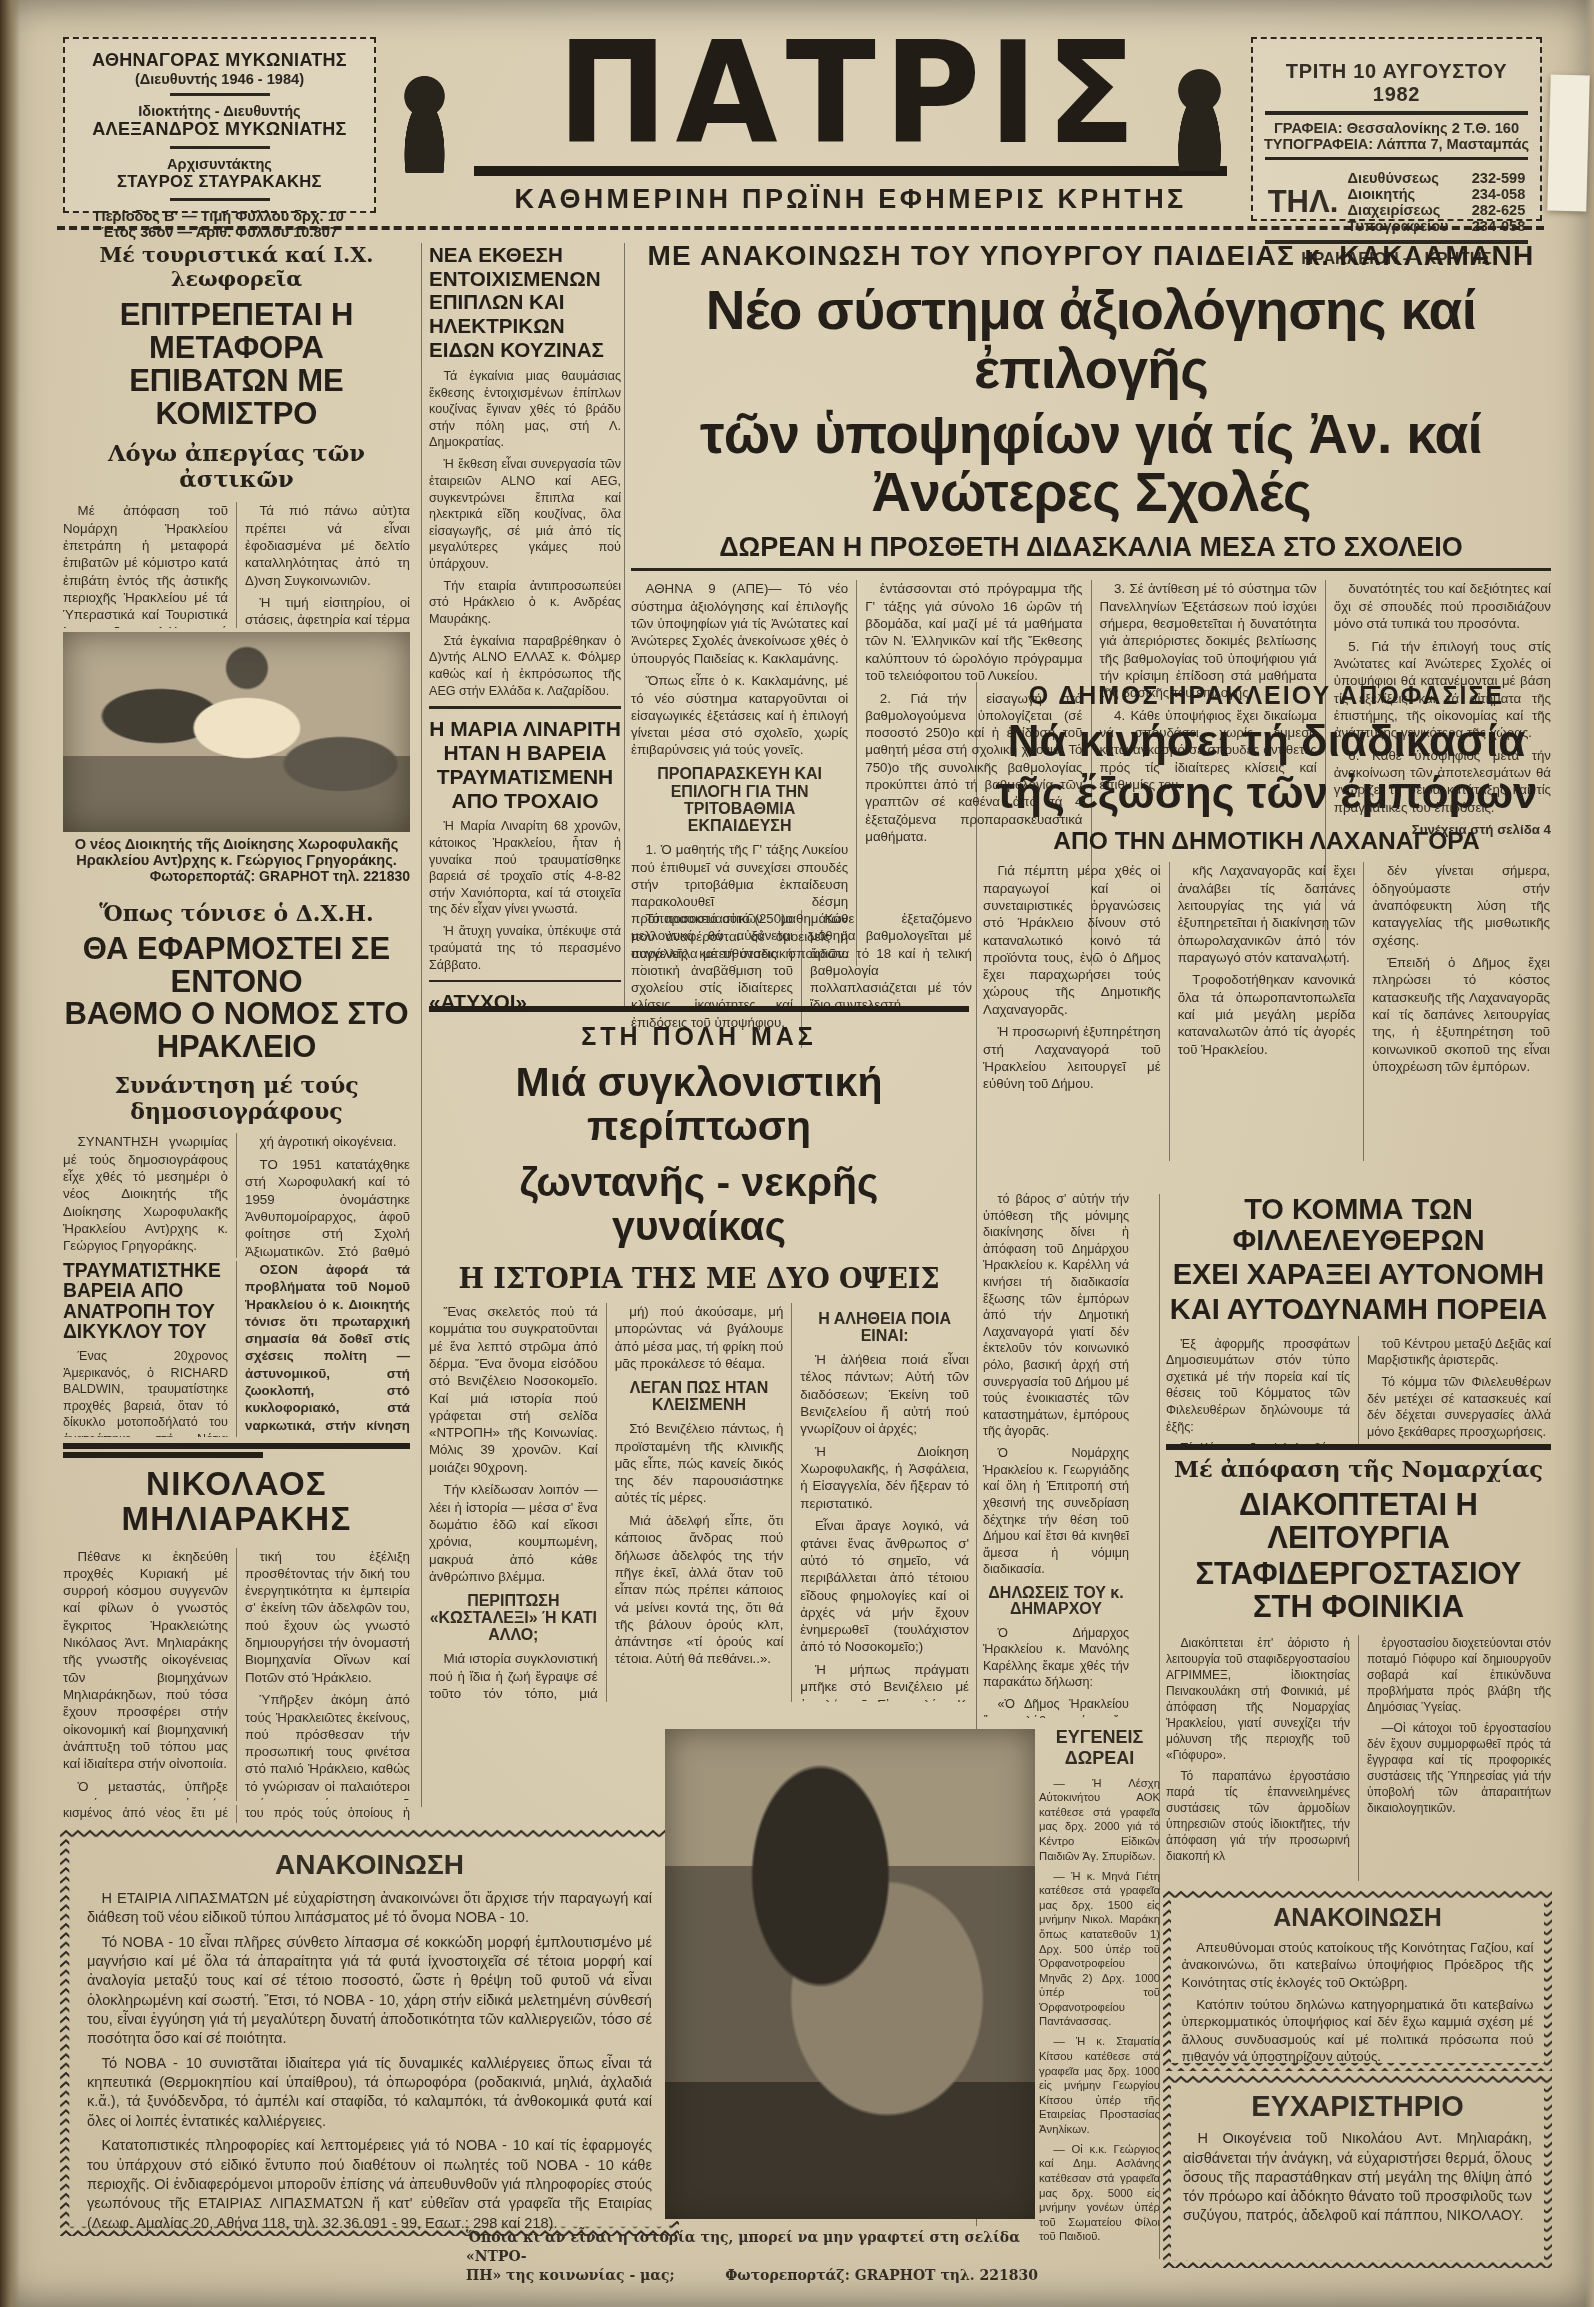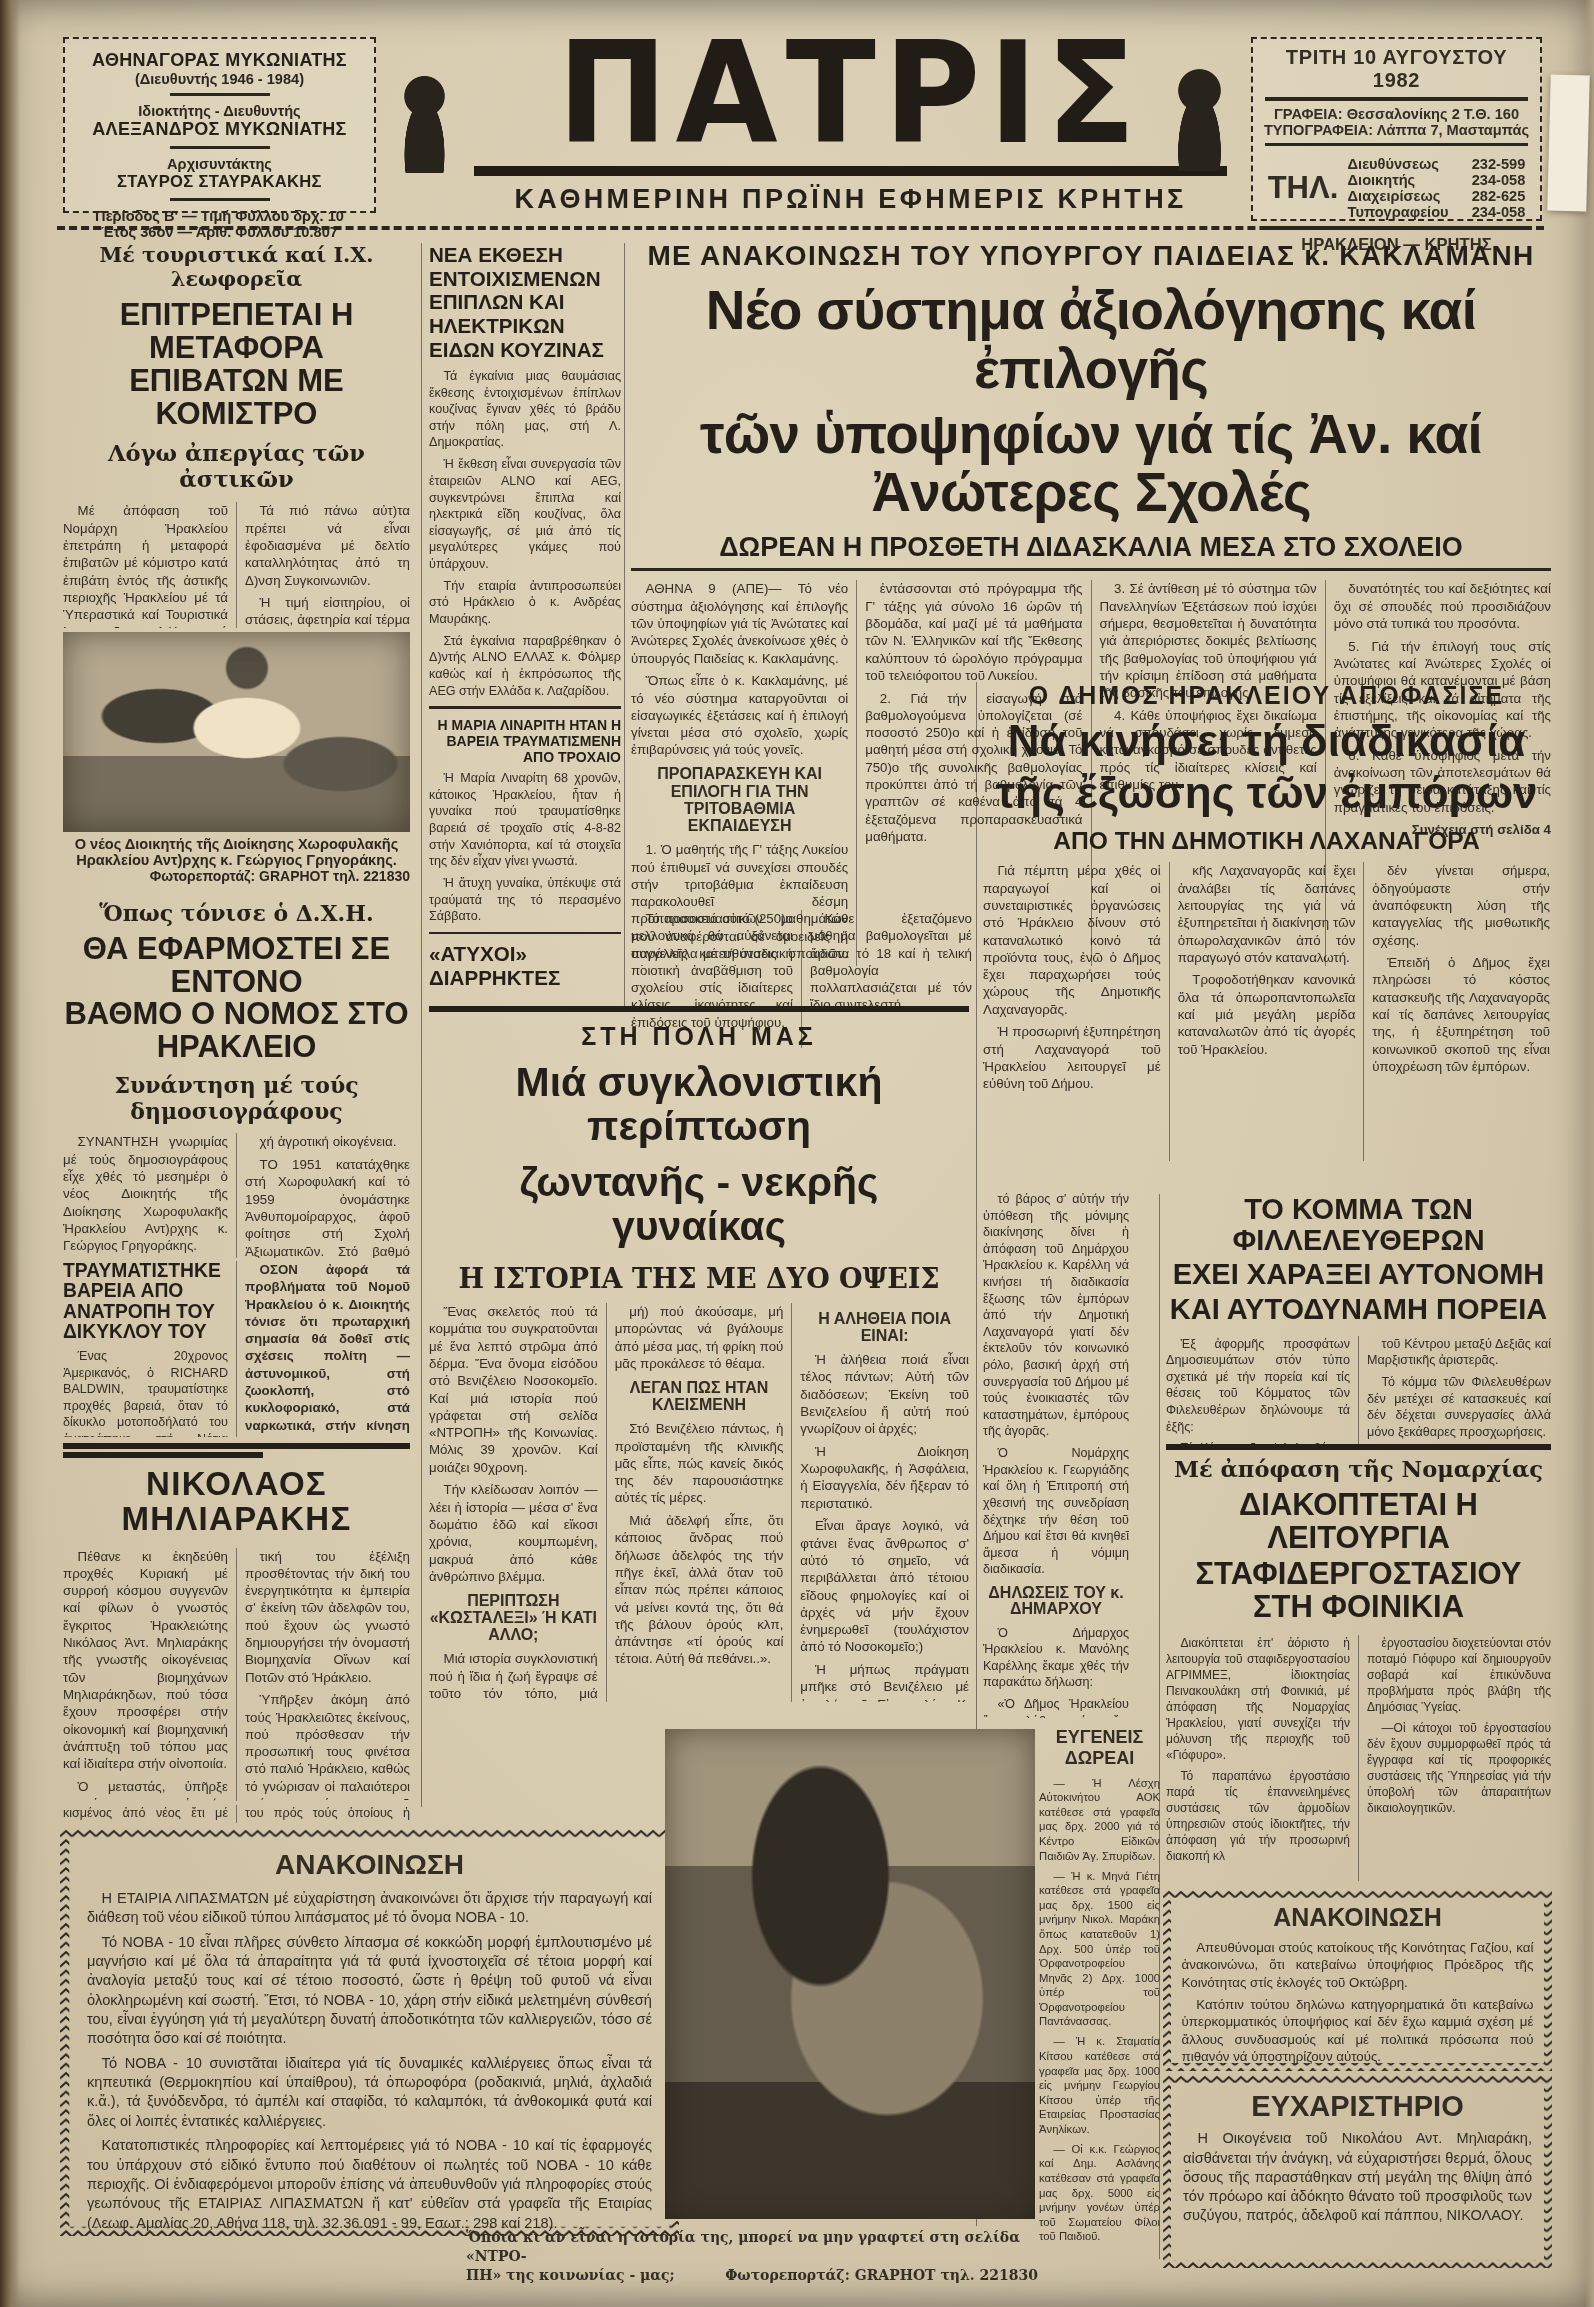--- a/index.html
+++ b/index.html
@@ -118,21 +118,21 @@
   <div class="abs portrait" style="left:394px;top:72px;width:61px;height:101px;"></div>
 
   <div class="abs" style="left:458px;top:27px;width:785px;">
     <div class="logo">ΠΑΤΡΙΣ</div>
     <div class="logo-bar"></div>
     <div class="tagline">ΚΑΘΗΜΕΡΙΝΗ ΠΡΩΪΝΗ ΕΦΗΜΕΡΙΣ ΚΡΗΤΗΣ</div>
   </div>
 
   <div class="abs portrait" style="left:1167px;top:65px;width:65px;height:106px;"></div>
 
-  <div class="abs mast-box" style="left:1251px;top:37px;width:291px;height:184px;padding:7px 8px;">
+  <div class="abs mast-box" style="left:1251px;top:37px;width:291px;height:184px;padding:21px 8px;">
     <div class="rb-date">ΤΡΙΤΗ 10 ΑΥΓΟΥΣΤΟΥ 1982</div>
     <div class="rb-bar"></div>
     <div class="rb-addr">ΓΡΑΦΕΙΑ: Θεσσαλονίκης 2 Τ.Θ. 160</div>
     <div class="rb-addr">ΤΥΠΟΓΡΑΦΕΙΑ: Λάππα 7, Μασταμπάς</div>
     <div class="rb-bar"></div>
     <div class="rb-tel">
       <div class="rb-tel-label">ΤΗΛ.</div>
       <div class="rb-rows">
         <div class="rb-row">
             <span>Διευθύνσεως</span>
@@ -263,21 +263,21 @@
       <div class="hl" style="font-size:20.6px;text-align:left;line-height:1.15;margin-bottom:6.7px;">ΝΕΑ ΕΚΘΕΣΗ ΕΝΤΟΙΧΙΣΜΕΝΩΝ ΕΠΙΠΛΩΝ ΚΑΙ ΗΛΕΚΤΡΙΚΩΝ ΕΙΔΩΝ ΚΟΥΖΙΝΑΣ</div>
       <div class="body-txt b19">
           <p>Τά ἐγκαίνια μιας θαυμάσιας ἔκθεσης ἐντοιχισμένων ἐπίπλων κουζίνας ἔγιναν χθές τό βράδυ στήν πόλη μας, στή Λ. Δημοκρατίας.</p>
           <p>Ἡ ἔκθεση εἶναι συνεργασία τῶν ἑταιρειῶν ALNO καί AEG, συγκεντρώνει ἔπιπλα καί ηλεκτρικά εἴδη κουζίνας, ὅλα εἰσαγωγῆς, σέ μιά ἀπό τίς μεγαλύτερες γκάμες πού ὑπάρχουν.</p>
           <p>Τήν εταιρία ἀντιπροσωπεύει στό Ηράκλειο ὁ κ. Ανδρέας Μαυράκης.</p>
           <p>Στά ἐγκαίνια παραβρέθηκαν ὁ Δ)ντής ALNO ΕΛΛΑΣ κ. Φόλμερ καθώς καί ἡ ἐκπρόσωπος τῆς AEG στήν Ελλάδα κ. Λαζαρίδου.</p>
         </div>
     </div>
     <div class="hrule" style="margin:6.7px 0 8px;"></div>
     <div>
-      <div class="hl" style="font-size:14px;text-align:right;line-height:1.15;margin-bottom:5.3px;">Η ΜΑΡΙΑ ΛΙΝΑΡΙΤΗ ΗΤΑΝ Η ΒΑΡΕΙΑ ΤΡΑΥΜΑΤΙΣΜΕΝΗ ΑΠΟ ΤΡΟΧΑΙΟ</div>
+      <div class="hl" style="font-size:21px;text-align:center;line-height:1.15;margin-bottom:5.3px;">Η ΜΑΡΙΑ ΛΙΝΑΡΙΤΗ ΗΤΑΝ Η ΒΑΡΕΙΑ ΤΡΑΥΜΑΤΙΣΜΕΝΗ ΑΠΟ ΤΡΟΧΑΙΟ</div>
       <div class="body-txt b19">
           <p>Ἡ Μαρία Λιναρίτη 68 χρονῶν, κάτοικος Ἡρακλείου, ἦταν ἡ γυναίκα πού τραυματίσθηκε βαρειά σέ τροχαῖο στίς 4-8-82 στήν Χανιόπορτα, καί τά στοιχεῖα της δέν εἶχαν γίνει γνωστά.</p>
           <p>Ἡ ἄτυχη γυναίκα, ὑπέκυψε στά τραύματά της τό περασμένο Σάββατο.</p>
         </div>
     </div>
     <div class="hrule" style="margin:6.7px 0 8px;"></div>
     <div>
       <div class="hl" style="font-size:20.6px;text-align:left;line-height:1.15;margin-bottom:5.3px;">«ΑΤΥΧΟΙ» ΔΙΑΡΡΗΚΤΕΣ</div>
 
     </div>

